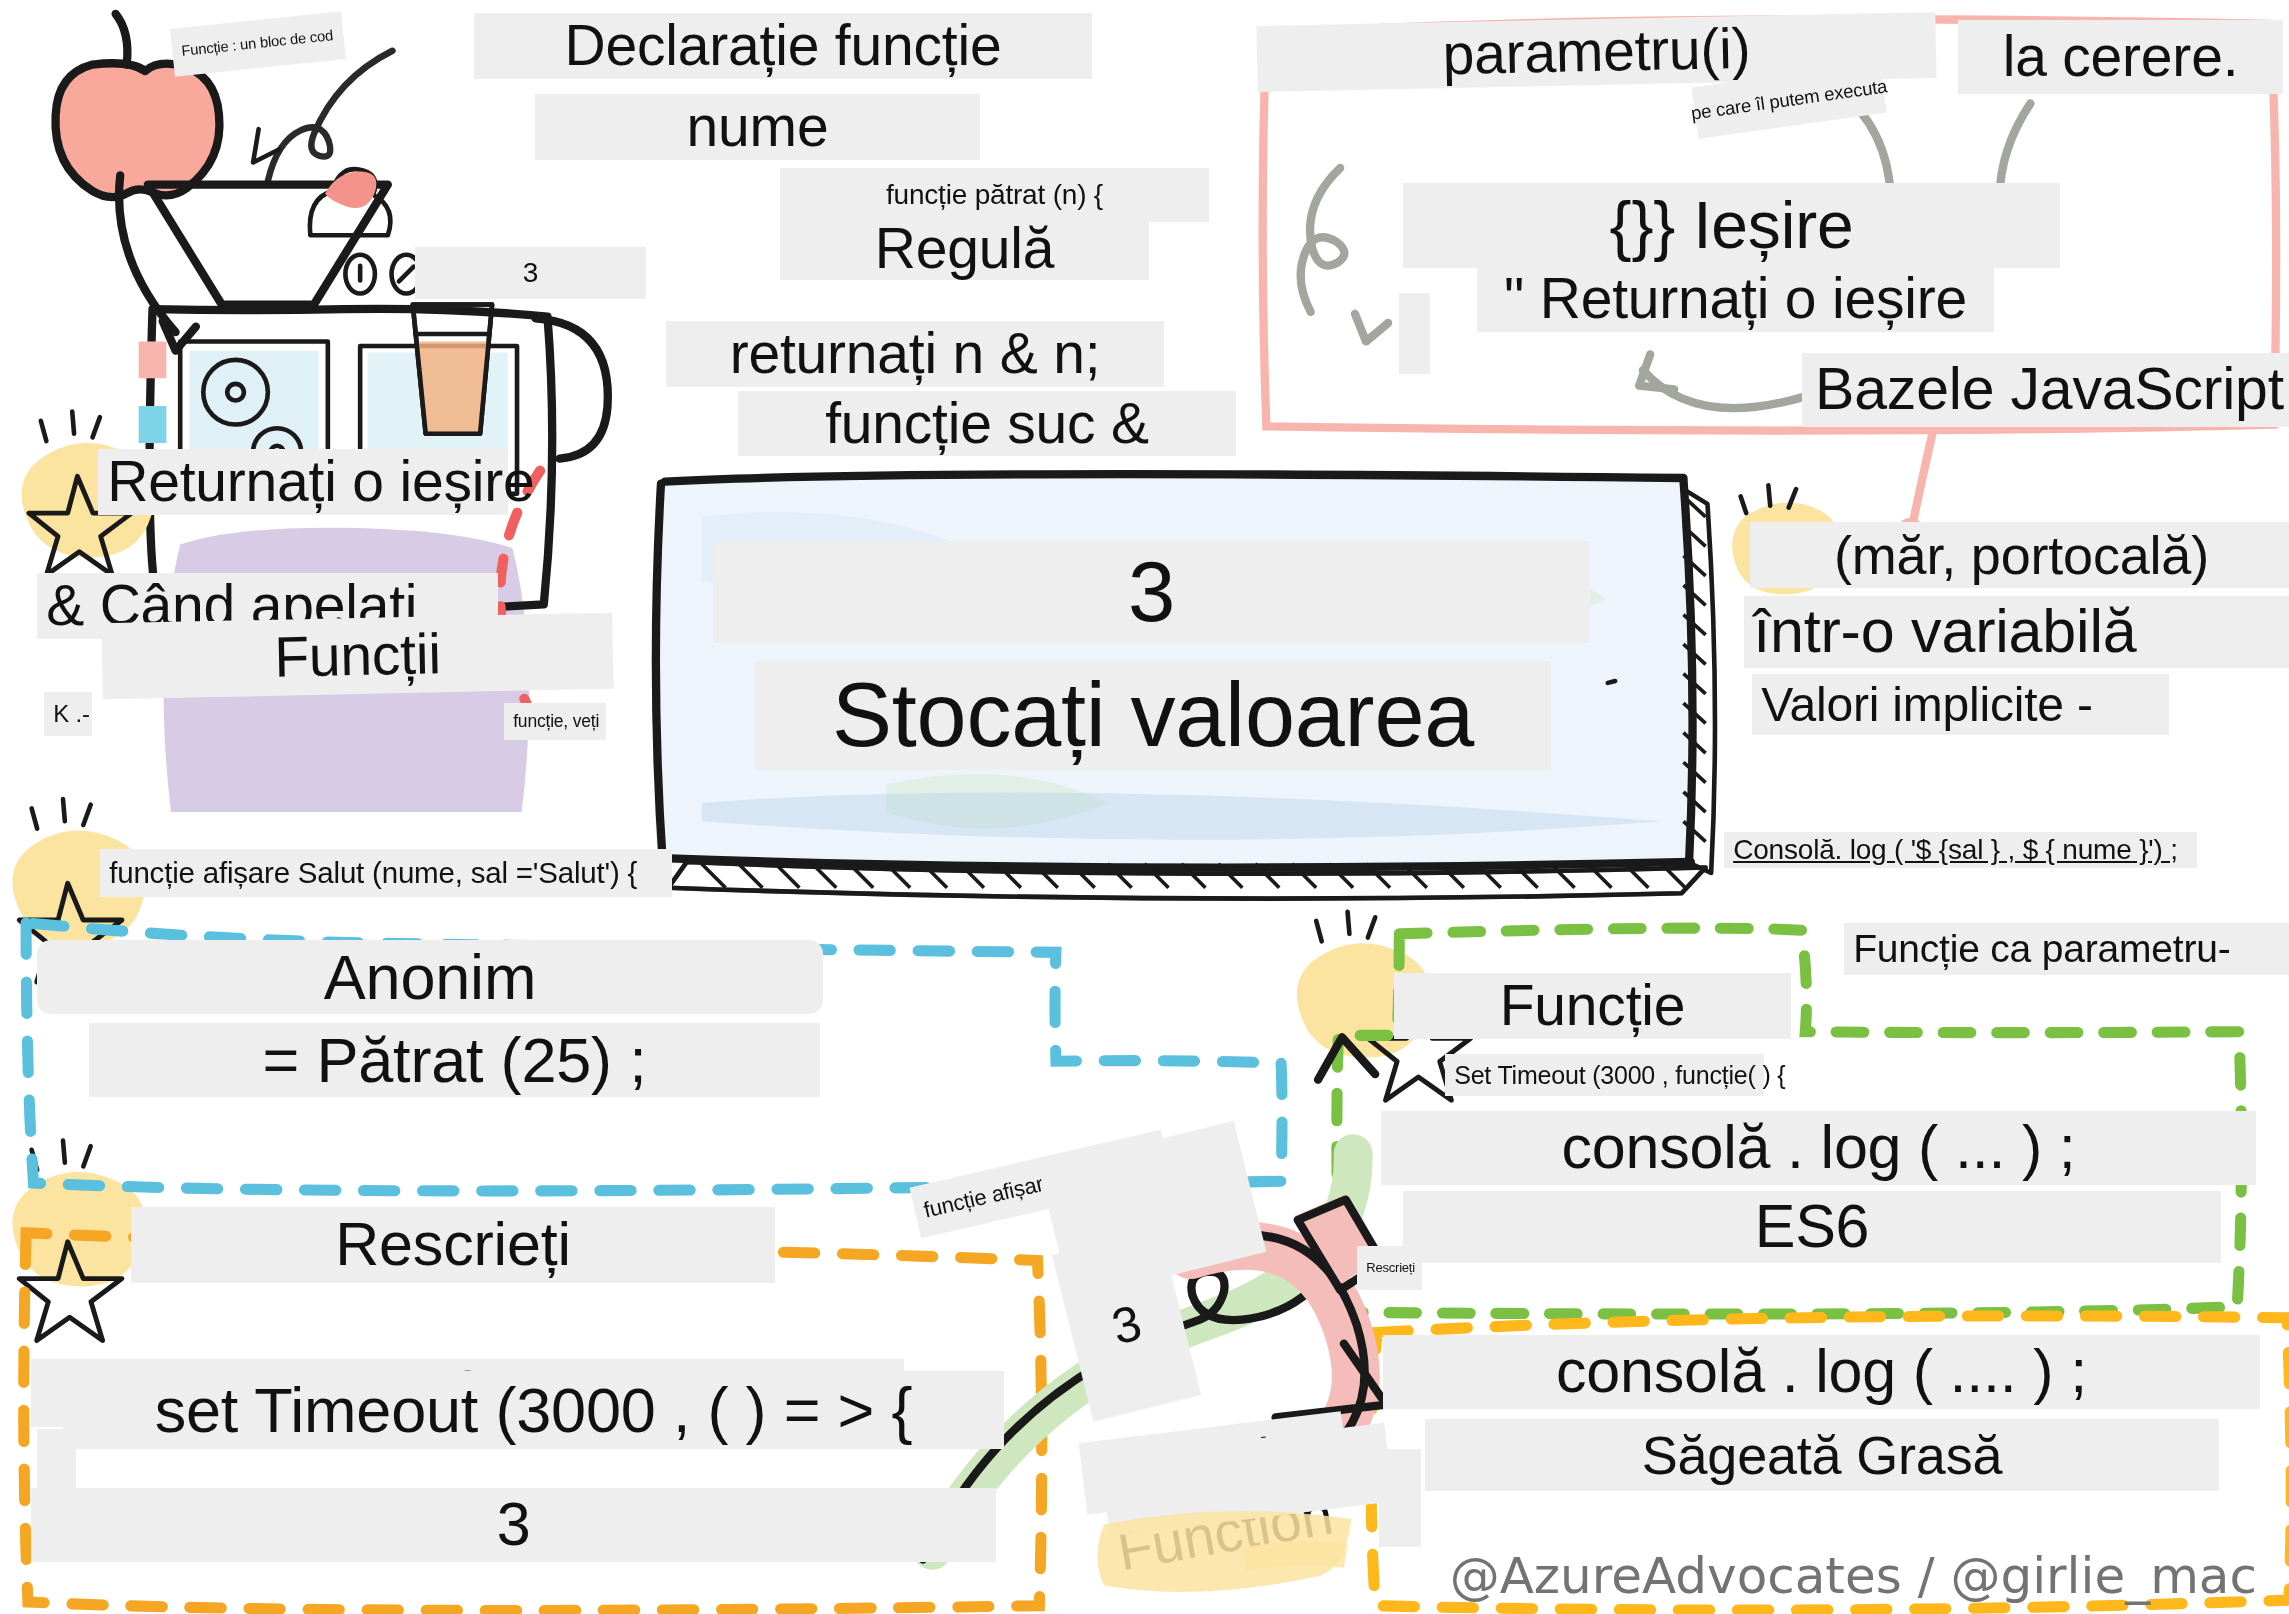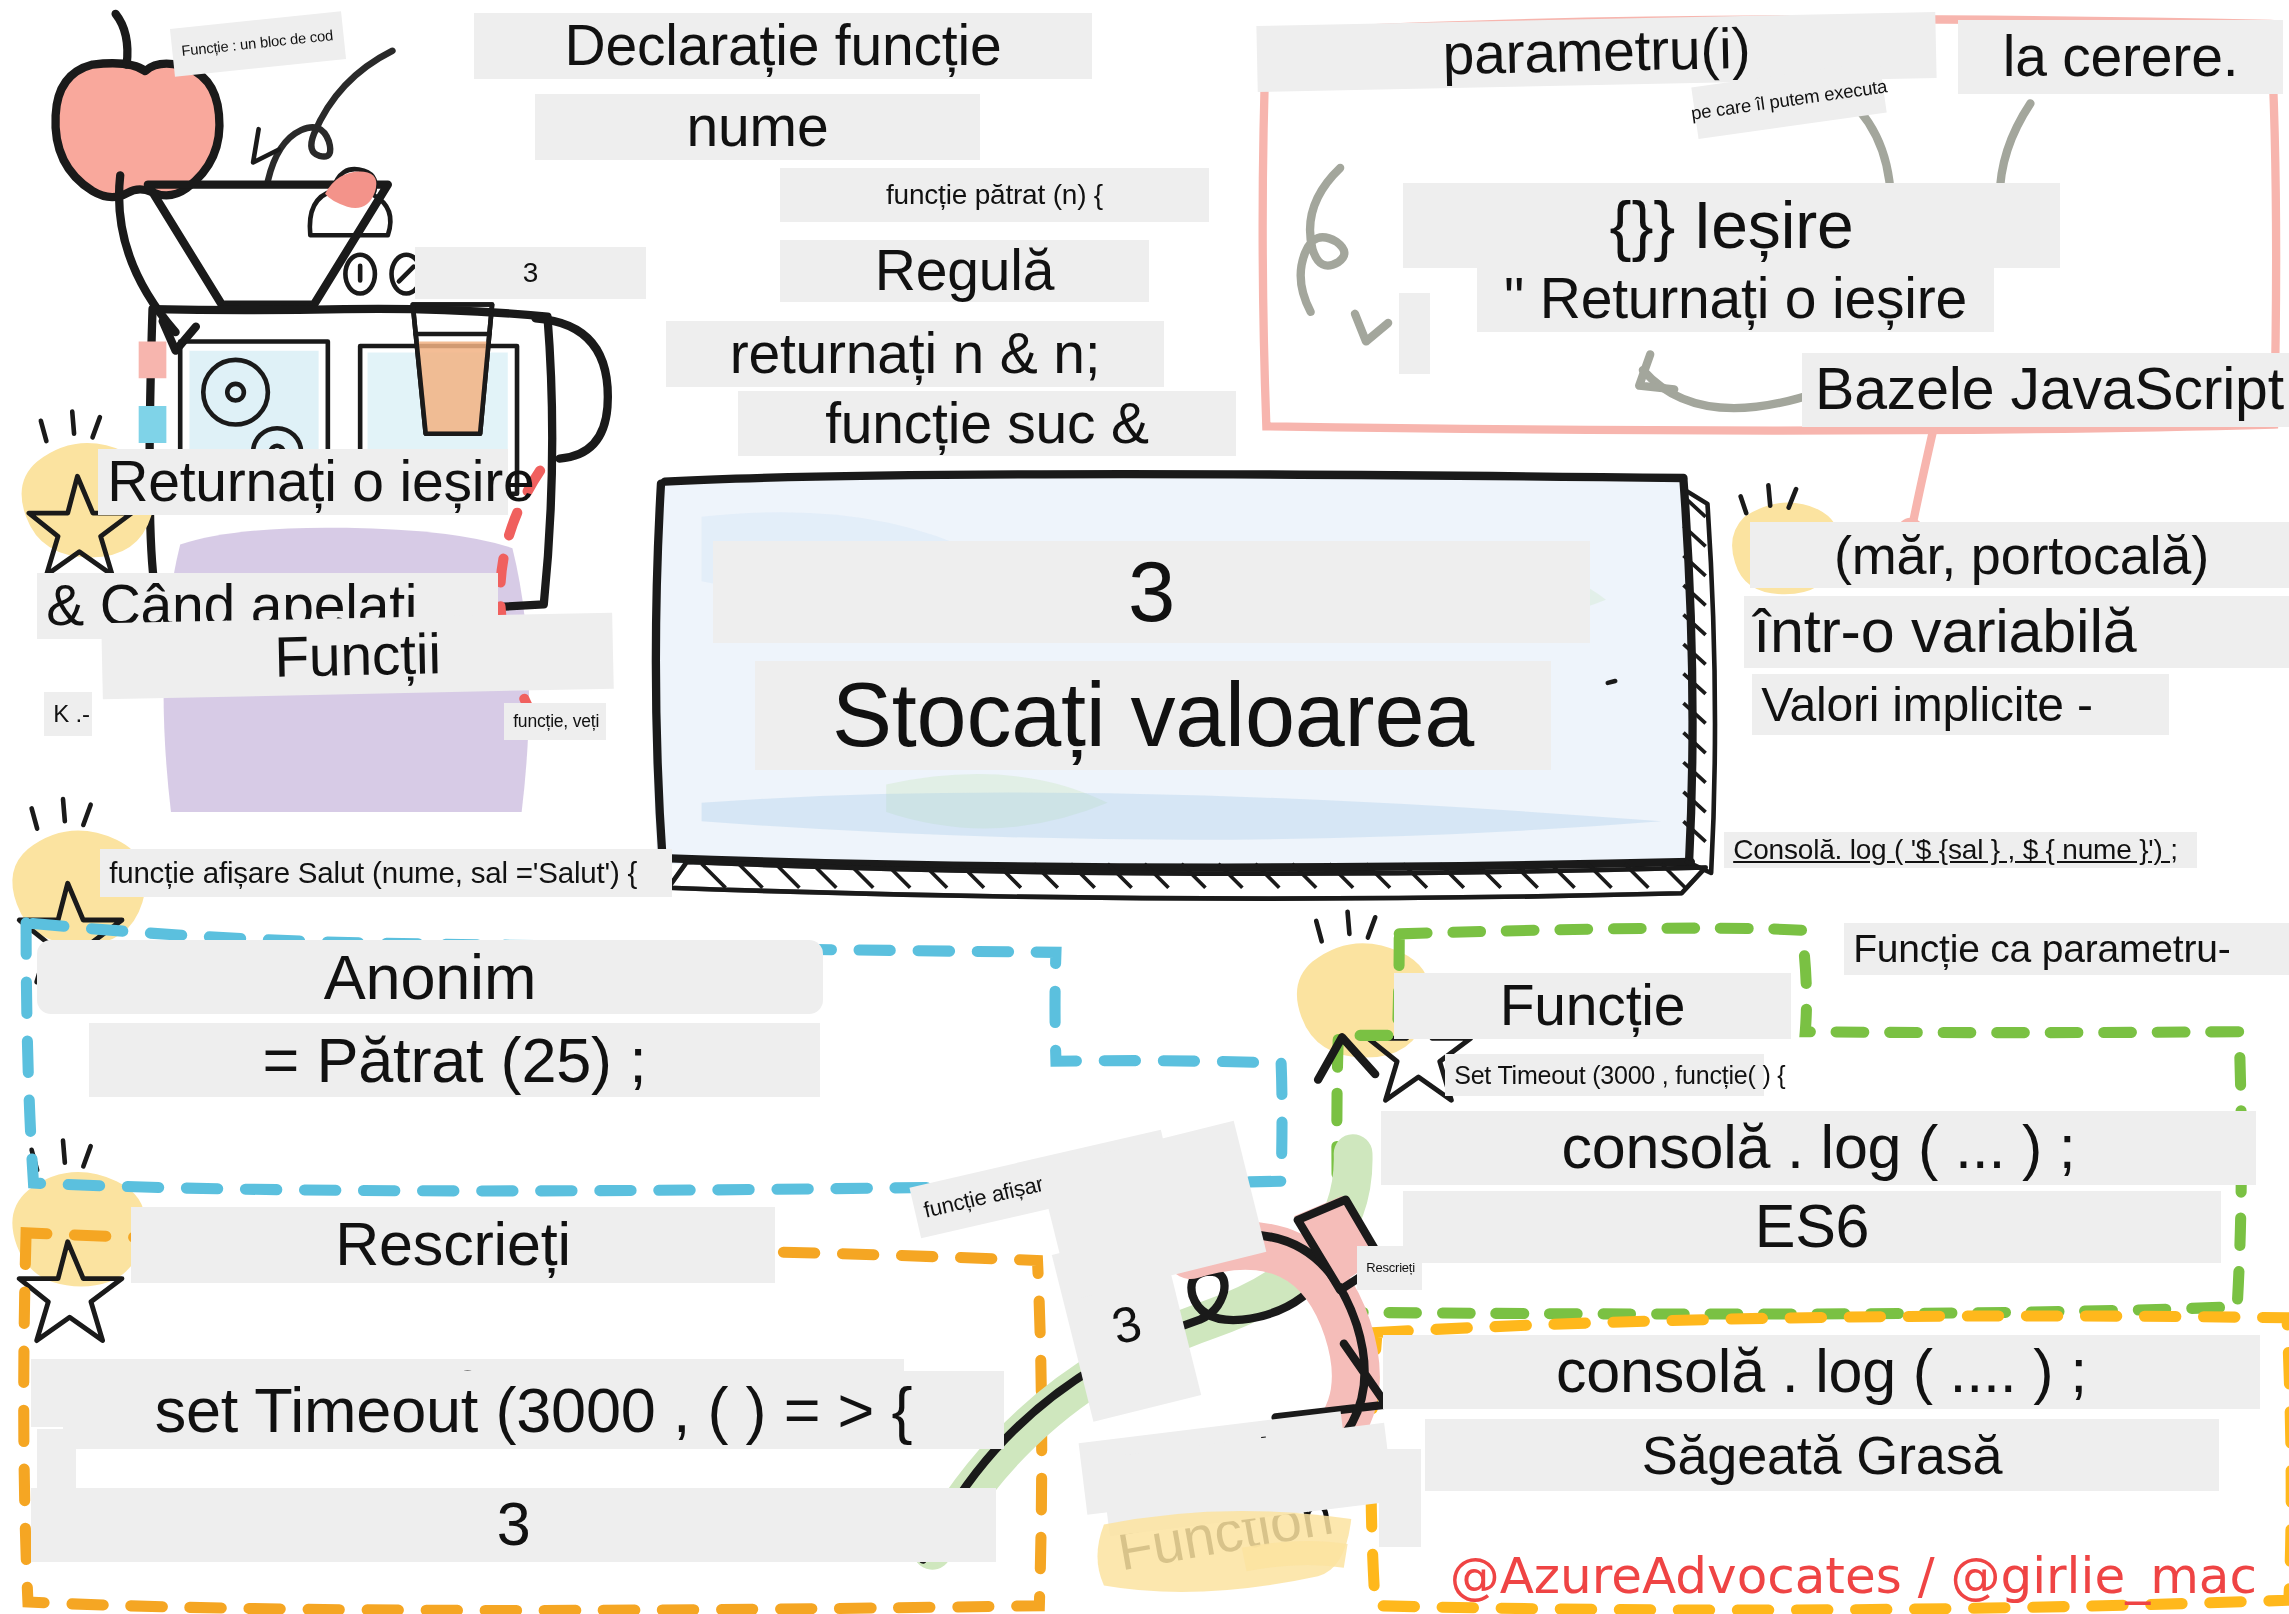--- a/index.html
+++ b/index.html
@@ -28,21 +28,21 @@
   .tiny{font-size:14.8px;}
   .ctr{text-align:center;}
   .rgt{text-align:right;border-radius:14px;}
   .lft{text-align:left;}
 
   svg.layer{position:absolute;left:0;top:0;width:2290px;height:1614px;pointer-events:none;}
 
   
   .watermark{
     position:absolute;right:33px;bottom:9.2px;
-    font-size:50px;color:#ef4444;
+    font-size:50px;color:#737373;
     font-family:"DejaVu Sans", sans-serif;
     white-space:nowrap;
   }
 </style>
 </head>
 <body>
 
 <div class="canvas">
 
   <svg class="layer" viewBox="0 0 2481 1749">
@@ -214,21 +214,21 @@
   <div class="tx" style="left:368px;top:454px;width:140px;height:37px;font-size:15.7px;background:#d7ecf3;display:flex;align-items:center;">Luați o intrare</div>
 
   <div class="tx big ctr" style="left:474px;top:13px;width:618px;height:66px;display:flex;align-items:center;justify-content:center;">Declarație funcție</div>
 
   <div class="tx big ctr" style="left:535px;top:94px;width:445px;height:66px;display:flex;align-items:center;justify-content:center;">nume</div>
 
   <div class="tx mid ctr" style="left:415px;top:247px;width:231px;height:52px;display:flex;align-items:center;justify-content:center;">3</div>
 
   <div class="tx mid ctr" style="left:780px;top:168px;width:429px;height:54px;display:flex;align-items:center;justify-content:center;">funcție pătrat (n) {</div>
 
-  <div class="tx big ctr" style="left:780px;top:240px;width:369px;height:62px;display:flex;align-items:center;justify-content:center;">Regulă</div>
+  <div class="tx big ctr" style="left:780px;top:218px;width:369px;height:62px;display:flex;align-items:center;justify-content:center;">Regulă</div>
 
   <div class="tx big ctr" style="left:666px;top:321px;width:498px;height:66px;display:flex;align-items:center;justify-content:center;">returnați n &amp; n;</div>
 
   <div class="tx big ctr" style="left:738px;top:391px;width:498px;height:65px;display:flex;align-items:center;justify-content:center;">funcție suc &amp;</div>
 
   <div class="tx big lft" style="left:98px;top:449px;width:410px;height:66px;display:flex;align-items:center;">Returnați o ieșire</div>
 
   <div class="tx big lft" style="left:37px;top:541px;width:461px;height:66px;display:flex;align-items:center;margin-top:32px;">&amp; Când apelați</div>
 
   <div class="tx big ctr" style="left:102px;top:618px;width:511px;height:76px;transform:rotate(-1.2deg);display:flex;align-items:center;justify-content:center;">Funcții</div>

